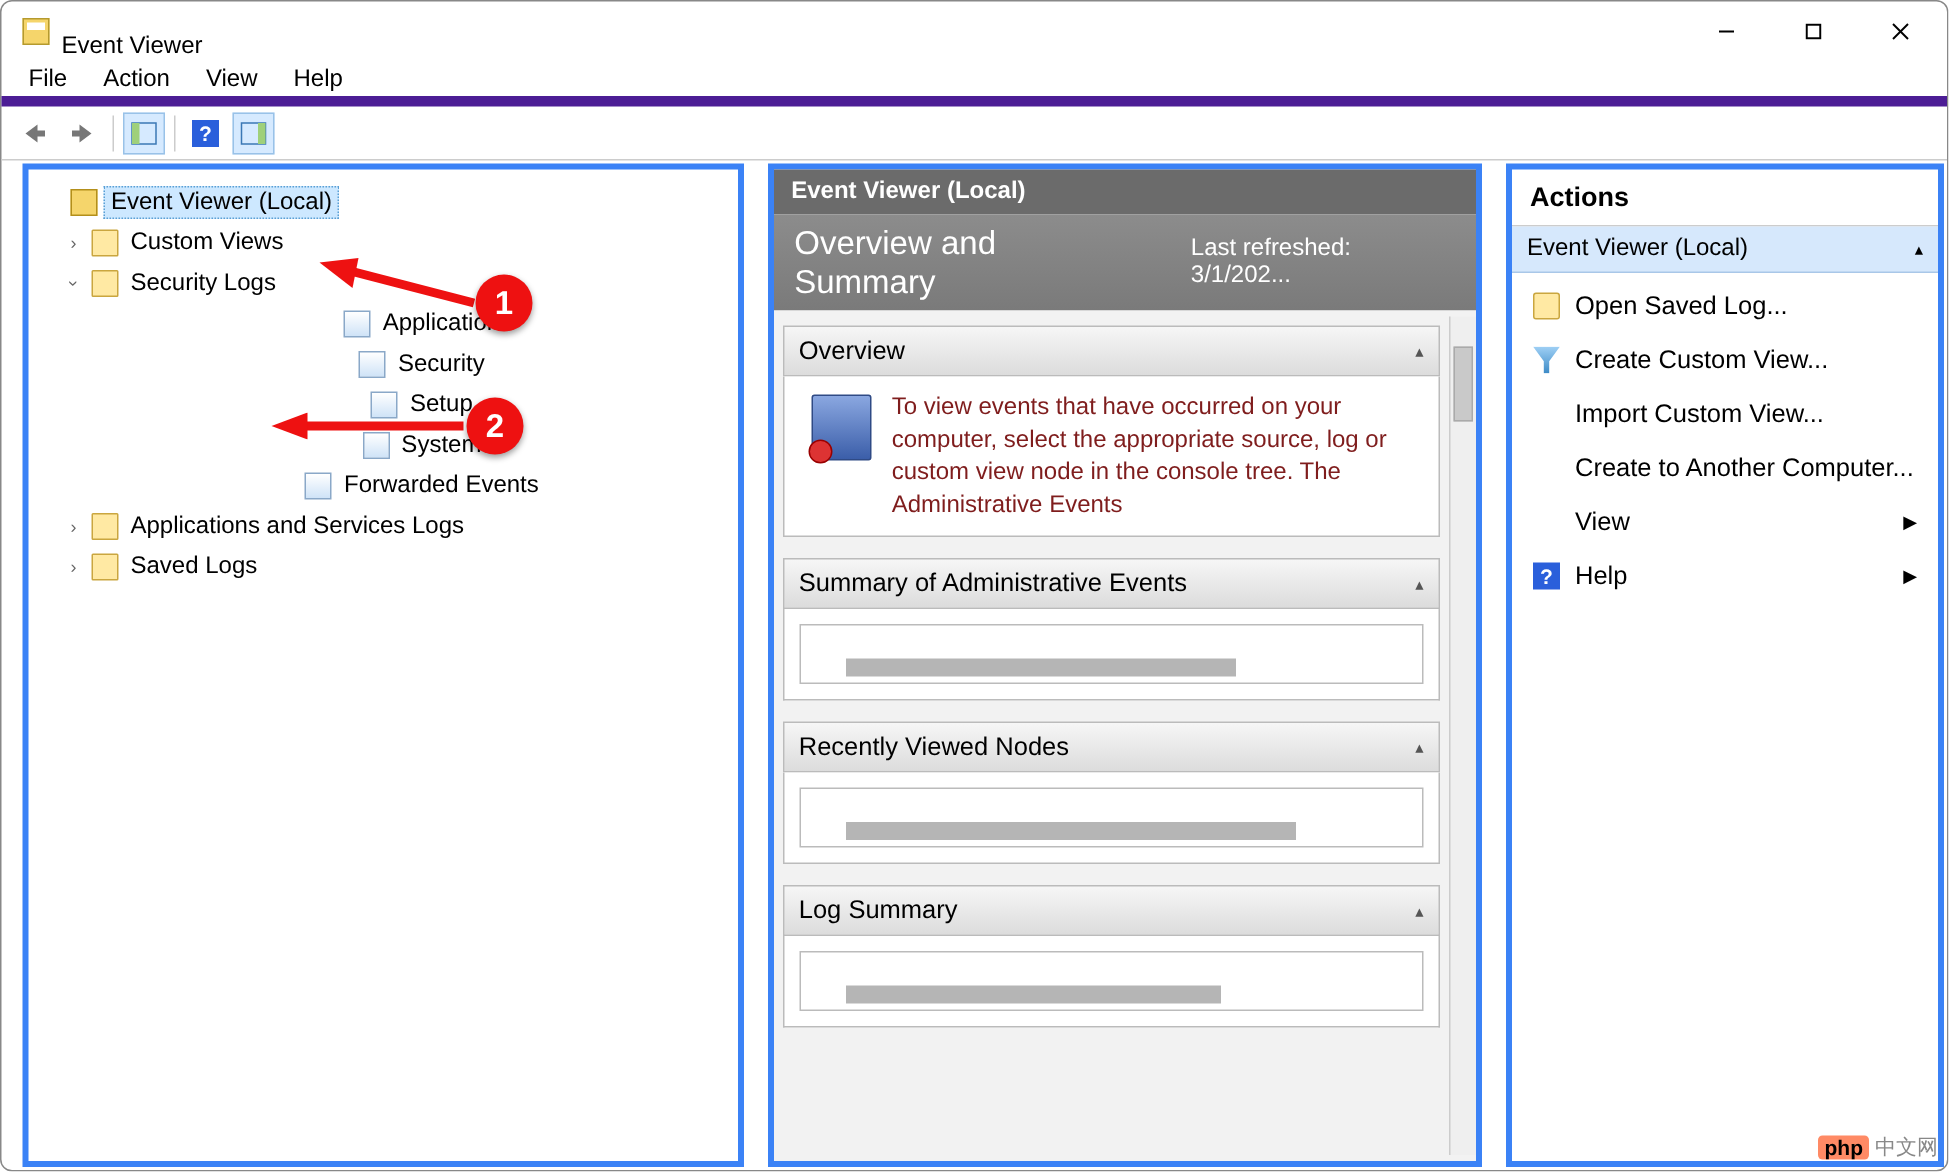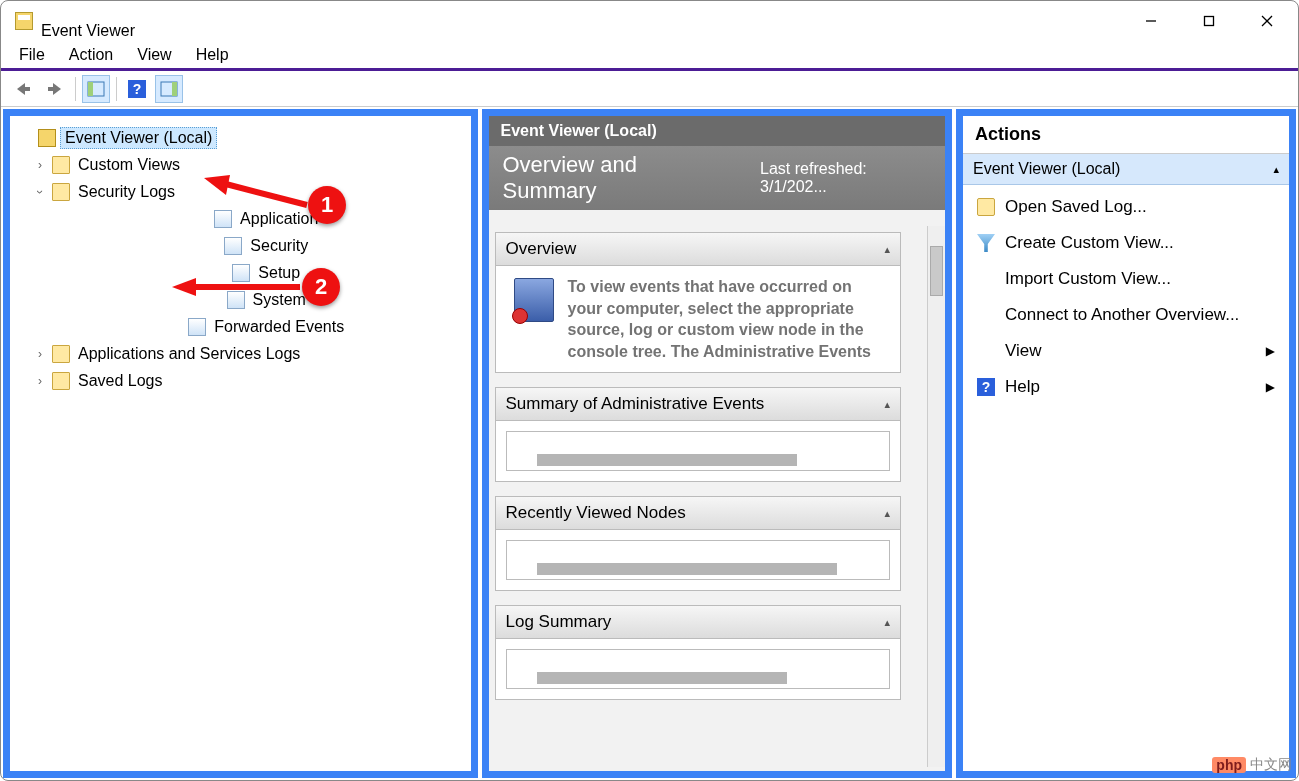--- a/index.html
+++ b/index.html
@@ -10,62 +10,62 @@
 
 
 .title-bar { height: 40px; display: flex; align-items: center; padding: 0 2px 0 14px; }
 .title-bar .app-icon { width: 18px; height: 18px; margin-right: 8px; background: #f5d56b; border: 1px solid #b59a2e; position: relative; }
 .title-bar .app-icon::after { content: ""; position: absolute; inset: 2px; background: linear-gradient(#fff 40%, #f5d56b 40%); }
 .title-text { font-size: 16px; margin-top: 20px; }
 .win-controls { margin-left: auto; display: flex; }
 .win-btn { width: 58px; height: 38px; display: flex; align-items: center; justify-content: center; font-size: 16px; color: #000; }
 
 
-.menu-bar { height: 30px; display: flex; align-items: center; padding: 0 6px; border-bottom: 3px solid #4c1d95; }
+.menu-bar { height: 30px; display: flex; align-items: center; padding: 0 6px; border-bottom: 7px solid #4c1d95; }
 .menu-item { padding: 4px 12px; font-size: 16px; }
 
 
 .toolbar { height: 36px; display: flex; align-items: center; padding: 2px 8px; border-bottom: 1px solid #ccc; gap: 4px; }
 .tb-btn { width: 28px; height: 28px; display: flex; align-items: center; justify-content: center; border: 1px solid transparent; }
 .tb-sep { width: 1px; height: 24px; background: #ccc; margin: 0 2px; }
 
 
 .main { flex: 1; display: flex; padding: 2px; gap: 4px; min-height: 0; }
-.pane { border: 7px solid #3b82f6; background: #fff; display: flex; flex-direction: column; min-height: 0; }
+.pane { border: 4px solid #3b82f6; background: #fff; display: flex; flex-direction: column; min-height: 0; margin-left: 12px; }
 .pane.tree { width: 340px; }
 .pane.center { flex: 1; }
-.pane.actions { width: 340px; }
+.pane.actions { width: 292px; }
 
 
 .tree { padding: 4px 2px; font-size: 16px; overflow: auto; flex: 1; position: relative; }
 .tree-row { display: flex; align-items: center; height: 27px; padding-left: 4px; white-space: nowrap; }
 .tree-row .expander { width: 16px; text-align: center; color: #666; font-size: 12px; user-select: none; }
 .tree-row .node-icon { width: 18px; height: 18px; margin: 0 4px; flex-shrink: 0; }
 .tree-row .label { padding: 1px 4px; }
 .tree-row.selected .label { background: #cde8ff; border: 1px dotted #5a9fd4; }
 .tree-row.level1 { padding-left: 18px; }
 .tree-row.level2 { padding-left: 52px; justify-content: center; }
 .icon-eventviewer { background: #f5d56b; border: 1px solid #b38f1b; }
 .icon-folder { background: #ffe9a3; border: 1px solid #caa63f; border-radius: 1px; }
 .icon-log { background: linear-gradient(#fff, #cfe3f7); border: 1px solid #8aa8c8; }
 
 
 .center-header { background: #6b6b6b; color: #fff; padding: 6px 12px; font-weight: bold; font-size: 16px; }
 .overview-bar { background: linear-gradient(#8c8c8c, #7a7a7a); color: #fff; display: flex; align-items: center; padding: 6px 14px; font-size: 22px; gap: 32px; }
 .overview-bar .refreshed { margin-left: auto; font-size: 16px; }
-.center-body { flex: 1; overflow-y: auto; padding: 16px 0 4px 2px; background: #f2f2f2; display: flex; gap: 20px; }
+.center-body { flex: 1; overflow-y: auto; padding: 4px 0 4px 2px; background: #f2f2f2; display: flex; }
 .center-scroll { flex: 1; padding-right: 2px; }
 .sect { margin: 6px 4px 14px 4px; }
 .sect-head { background: linear-gradient(#f6f6f6, #dcdcdc); border: 1px solid #bbb; padding: 6px 10px; font-size: 17px; display: flex; align-items: center; }
 .sect-head .collapse { margin-left: auto; font-size: 11px; color: #555; }
 .sect-body { border: 1px solid #bbb; border-top: none; background: #fff; min-height: 70px; padding: 10px; display: flex; gap: 14px; }
 .sect-body.short { min-height: 50px; }
 .info-icon { width: 40px; height: 44px; background: linear-gradient(#8aa7e0, #3b5ea9); border: 1px solid #2f4a85; flex-shrink: 0; margin-left: 8px; margin-top: 2px; position: relative; border-radius: 2px; }
 .info-icon::after { content: ""; position: absolute; width: 14px; height: 14px; border-radius: 50%; background: #d33; bottom: -3px; left: -3px; border: 1px solid #900; }
-.info-text { font-size: 16px; line-height: 1.35; color: #737373; font-weight: bold; }
+.info-text { font-size: 16px; line-height: 1.35; color: #7f1d1d; }
 .placeholder-box { border: 1px solid #bbb; flex: 1; height: 40px; position: relative; background: #fff; }
 .placeholder-bar { position: absolute; height: 12px; background: #b5b5b5; left: 30px; top: 22px; }
 .center-scrollbar { width: 18px; background: #efefef; border-left: 1px solid #ccc; position: relative; }
 .center-scrollbar .thumb { position: absolute; left: 2px; right: 2px; top: 20px; height: 50px; background: #c9c9c9; border: 1px solid #aaa; }
 
 
 .actions-header { padding: 8px 12px; font-size: 18px; font-weight: 600; border-bottom: 1px solid #ccc; }
 .actions-sub { background: #d6e8fc; padding: 6px 10px; font-size: 16px; border-bottom: 1px solid #a9c7e8; display: flex; align-items: center; }
 .actions-sub .tri { margin-left: auto; font-size: 11px; }
 .actions-list { padding: 4px 0; }
@@ -77,21 +77,21 @@
 .ai-refresh { border: 2px solid #3a9e3a; border-radius: 50%; position: relative; }
 .ai-refresh::after { content: ""; position: absolute; right: -2px; top: 4px; border: 4px solid transparent; border-top-color: #3a9e3a; }
 .ai-help { background: #2a5fdb; color: #fff; font-weight: bold; text-align: center; line-height: 18px; font-size: 14px; }
 
 
 .ann-badge { position: absolute; width: 38px; height: 38px; border-radius: 50%; background: #e11; color: #fff; font-weight: bold; font-size: 22px; display: flex; align-items: center; justify-content: center; box-shadow: 0 2px 4px rgba(0,0,0,.4); z-index: 50; }
 .ann-arrow { position: absolute; z-index: 49; }
 
 
 .watermark { position: absolute; right: 6px; bottom: 6px; font-size: 14px; color: #888; display: flex; align-items: center; gap: 4px; }
-.watermark .php { background: #ff8a65; color: #7f1d1d; padding: 0 4px; border-radius: 3px; font-weight: bold; }
+.watermark .php { background: #ff8a65; color: #000000; padding: 0 4px; border-radius: 3px; font-weight: bold; }
 
 
 
 svg.arrow line { stroke: #e11; stroke-width: 6; }
 svg.arrow polygon { fill: #e11; }
 </style>
 </head>
 <body>
 
 <div class="window">
@@ -303,21 +303,21 @@
         <div class="action-item">
           <span class="ai-icon ai-funnel"></span>
           <span>Create Custom View...</span>
         </div>
         <div class="action-item">
           <span class="ai-icon"></span>
           <span>Import Custom View...</span>
         </div>
         <div class="action-item">
           <span class="ai-icon"></span>
-          <span>Connect to Another Overview...</span>
+          <span>Create to Another Computer...</span>
         </div>
         <div class="action-item">
           <span class="ai-icon"></span>
           <span>View</span>
           <span class="sub-arrow">▶</span>
         </div>
         <div class="action-item">
           <span class="ai-icon ai-help">?</span>
           <span>Help</span>
           <span class="sub-arrow">▶</span>

